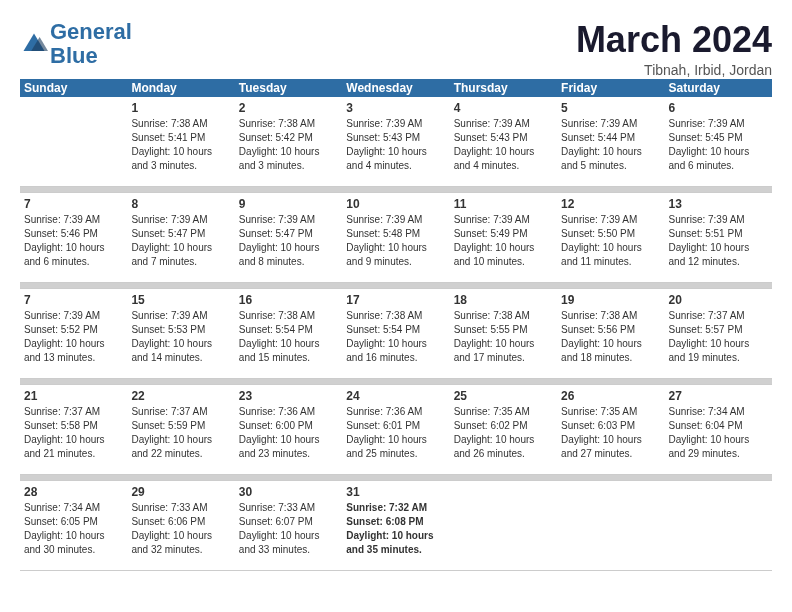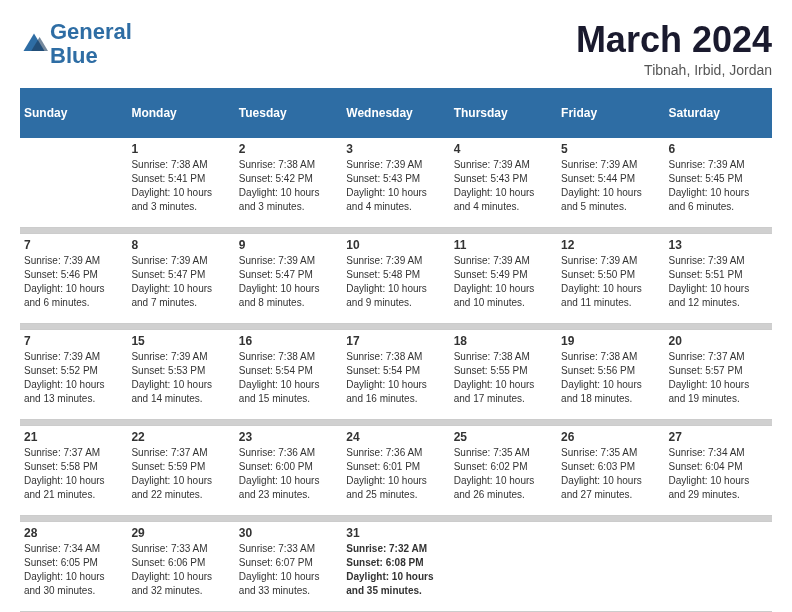--- a/index.html
+++ b/index.html
@@ -7,21 +7,21 @@
       font-family: Arial, sans-serif;
       background: #fff;
       width: 792px;
       min-height: 612px;
       padding: 20px;
     }
     .header {
       display: flex;
       justify-content: space-between;
       align-items: flex-start;
-      margin-bottom: 10px;
+      margin-bottom: 1px;
     }
     .logo {
       display: flex;
       align-items: center;
     }
     .logo-text {
       font-size: 22px;
       font-weight: bold;
       color: #1a1a2e;
       line-height: 1.1;
@@ -49,21 +49,21 @@
       margin-top: 2px;
     }
     table {
       width: 100%;
       border-collapse: collapse;
       font-size: 11px;
     }
     thead tr th {
       background-color: #2e6da4;
       color: #fff;
-      padding: 18px 4px;
+      padding: 2px 4px;
       text-align: left;
       font-size: 12px;
       font-weight: bold;
     }
     tbody tr {
       border-bottom: 1px solid #ccc;
     }
     tbody tr:nth-child(even) {
       background-color: #f5f5f5;
     }

